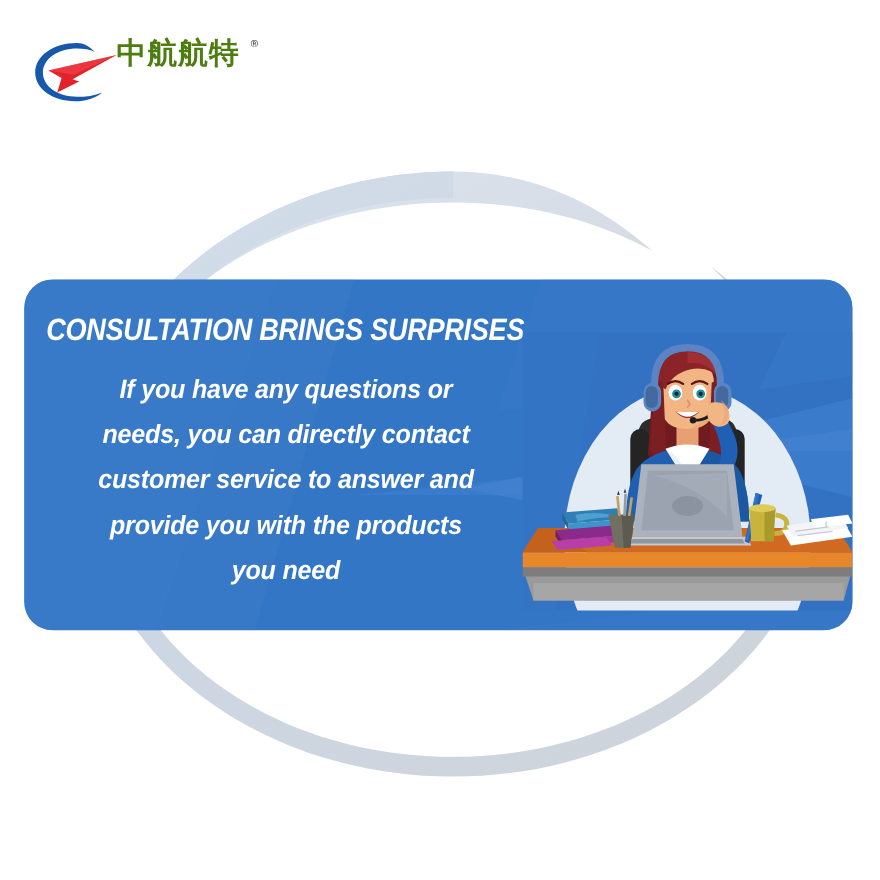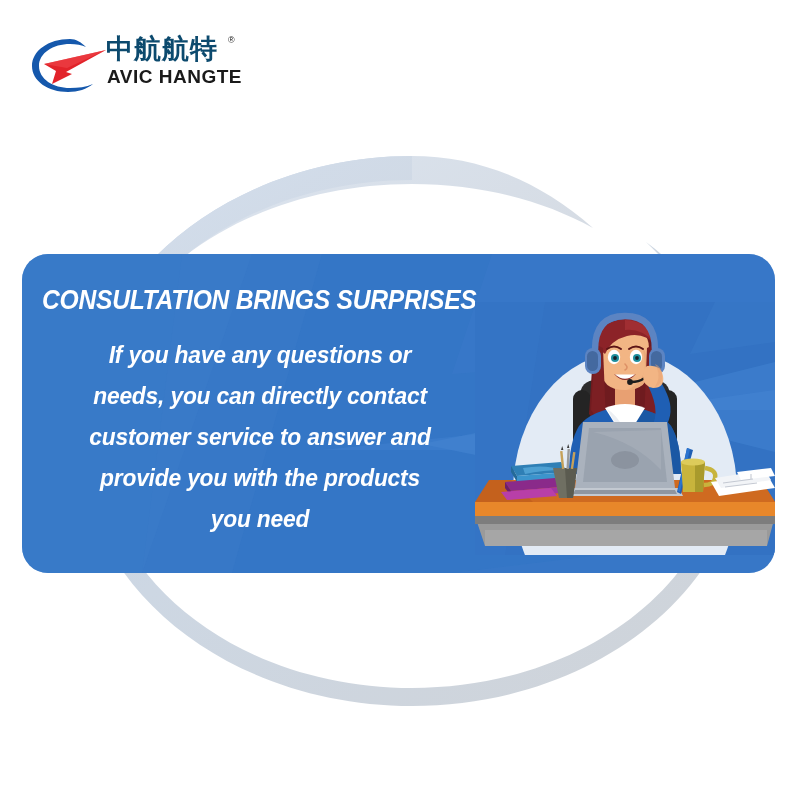--- a/index.html
+++ b/index.html
@@ -43,21 +43,21 @@
     height: 60px;
   }
   #logo-cn {
     position: absolute;
     left: 0;
     top: 0px;
     font-family: "DejaVu Sans", sans-serif;
     font-size: 27px;
     font-weight: bold;
     letter-spacing: 1px;
-    color: #0c4a6e;
+    color: #4d7c0f;
     white-space: nowrap;
     line-height: 30px;
   }
   #logo-reg {
     position: absolute;
     left: 122px;
     top: 1px;
     font-size: 9px;
     color: #1a1a1a;
     font-family: "Liberation Sans", sans-serif;
@@ -197,21 +197,20 @@
                C 50 10, 56 11, 60 13
                C 55 8, 50 5, 44 5 Z" fill="#1558ac"></path>
 
       <path d="M 18 30 L 80 16 L 40 38 L 46 40 L 26 50 L 30 37 Z" fill="#e2232a"></path>
       <path d="M 18 30 L 80 16 L 41 34 Z" fill="#f04a4f" opacity="0.55"></path>
     </svg>
 
     <div id="logo-text-block">
       <div id="logo-cn">中航航特</div>
       <div id="logo-reg">®</div>
-      <div id="logo-en">AVIC HANGTE</div>
     </div>
   </div>
 
   <div id="card">
 
     <svg id="card-bg-shapes" viewBox="0 0 753 319" xmlns="http://www.w3.org/2000/svg">
       <polygon points="0,0 230,0 120,319 0,319" fill="#3d7dcb" opacity="0.55"></polygon>
       <polygon points="160,0 300,0 210,319 120,319" fill="#3a79c8" opacity="0.5"></polygon>
       <polygon points="753,118 400,190 753,262" fill="#4787d4" opacity="0.55"></polygon>
       <polygon points="753,150 300,196 753,196" fill="#4282d0" opacity="0.45"></polygon>

